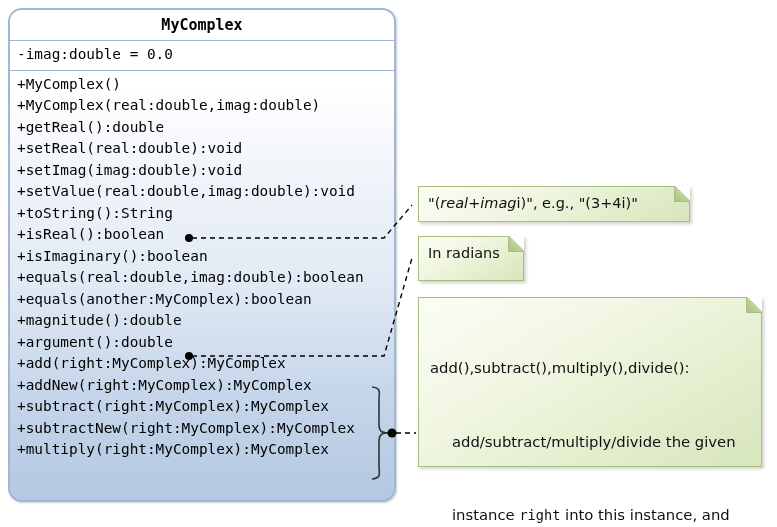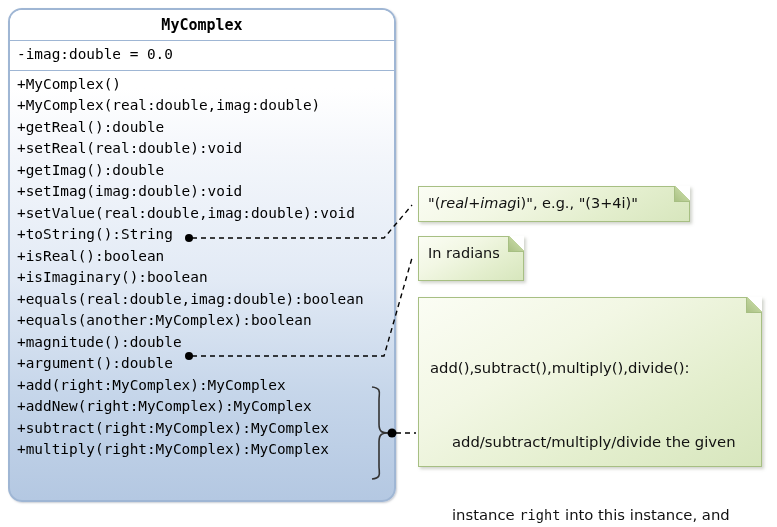--- a/index.html
+++ b/index.html
@@ -141,33 +141,33 @@
 
   <div id="class-attributes">
     <div class="member-row">-imag:double = 0.0</div>
   </div>
 
   <div id="class-methods">
     <div class="member-row">+MyComplex()</div>
     <div class="member-row">+MyComplex(real:double,imag:double)</div>
     <div class="member-row">+getReal():double</div>
     <div class="member-row">+setReal(real:double):void</div>
-    <div class="member-row">+getImag():double</div>
     <div class="member-row">+setImag(imag:double):void</div>
     <div class="member-row">+setValue(real:double,imag:double):void</div>
     <div class="member-row">+toString():String</div>
     <div class="member-row">+isReal():boolean</div>
     <div class="member-row">+isImaginary():boolean</div>
     <div class="member-row">+equals(real:double,imag:double):boolean</div>
     <div class="member-row">+equals(another:MyComplex):boolean</div>
     <div class="member-row">+magnitude():double</div>
     <div class="member-row">+argument():double</div>
     <div class="member-row">+add(right:MyComplex):MyComplex</div>
     <div class="member-row">+addNew(right:MyComplex):MyComplex</div>
     <div class="member-row">+subtract(right:MyComplex):MyComplex</div>
+    <div class="member-row">+subtractNew(right:MyComplex):MyComplex</div>
     <div class="member-row">+multiply(right:MyComplex):MyComplex</div>
 
   </div>
 </div>
 
 <svg id="connector-layer" width="777" height="527" viewBox="0 0 777 527">
 
   <g>
     <circle cx="189" cy="238" r="4" fill="#000000"></circle>
     <path d="M 192 238 L 384 238 L 412 205" stroke="#000000" stroke-width="1.4" fill="none" stroke-dasharray="5,4"></path>

